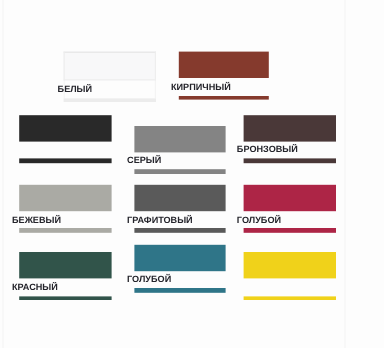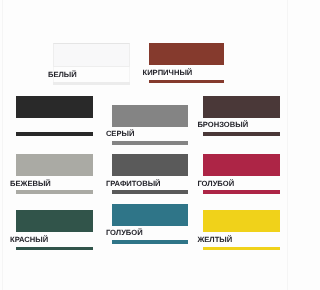--- a/index.html
+++ b/index.html
@@ -75,17 +75,16 @@
         <div class="label">КРАСНЫЙ</div>
         <div class="rule" style="background: rgb(49, 84, 74);"></div>
       </div>
       <div class="swatch" style="left: 111.9px; top: 204px; width: 75.8px; height: 39px;">
         <div class="block" style="background: rgb(47, 117, 136);"></div>
         <div class="label">ГОЛУБОЙ</div>
         <div class="rule" style="background: rgb(47, 117, 136);"></div>
       </div>
       <div class="swatch" style="left: 203.4px; top: 210.3px; width: 76.2px; height: 39px;">
         <div class="block" style="background: rgb(240, 210, 26);"></div>
-        <div class="label">ЖЕЛТЫЙ</div>
         <div class="rule" style="background: rgb(240, 210, 26);"></div>
       </div>
     </div>
 </div>
 
 </body></html>

